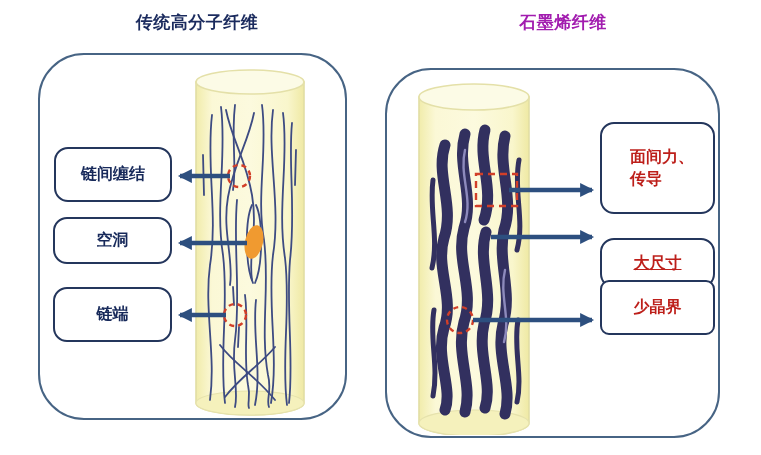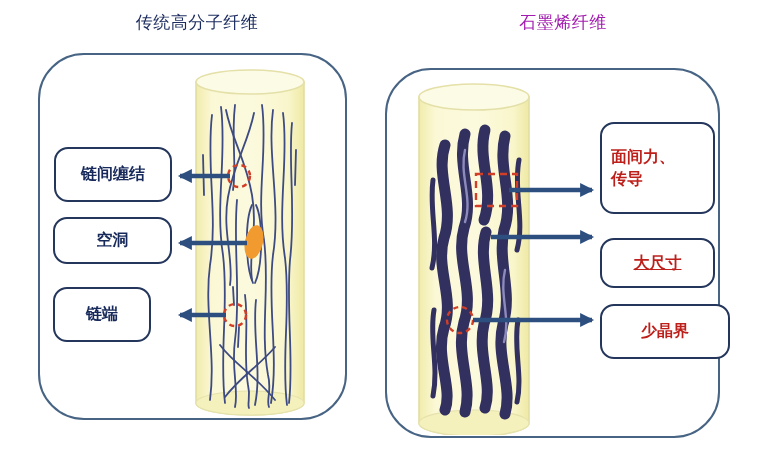--- a/index.html
+++ b/index.html
@@ -6,21 +6,21 @@
   body {
     width: 761px; height: 455px;
     background: #ffffff;
     font-family: "Liberation Sans", "DejaVu Sans", sans-serif;
     overflow: hidden;
   }
   .stage { position: relative; width: 761px; height: 455px; background: #fff; }
 
   .title {
     position: absolute; top: 11px; width: 320px;
-    text-align: center; font-weight: normal; font-size: 17px; line-height: 1.45;
+    text-align: center; font-weight: bold; font-size: 17px; line-height: 1.45;
     letter-spacing: 0.5px;
   }
   .title.left  { left: 37px;  color: #1b2b5e; }
   .title.right { left: 403px; color: #a21caf; }
 
   .panel {
     position: absolute;
     background: #ffffff;
     border: 2.5px solid #476484;
     border-radius: 46px;
@@ -37,27 +37,27 @@
     border-radius: 14px;
     display: flex; align-items: center; justify-content: center;
     font-weight: bold; font-size: 16px;
     z-index: 2;
   }
   .labelbox.navy { color: #17295a; }
   .labelbox.red  { color: #bd1f1a; }
 
   .lb-l1 { left: 14px; top: 92px;  width: 118px; height: 55px; }
   .lb-l2 { left: 13px; top: 162px; width: 119px; height: 47px; }
-  .lb-l3 { left: 13px; top: 232px; width: 98px; height: 55px; }
+  .lb-l3 { left: 13px; top: 232px; width: 119px; height: 55px; }
 
   .lb-r1 { left: 213px; top: 52px;  width: 115px; height: 92px;
-           justify-content: flex-start; padding-left: 9px; }
+           justify-content: flex-start; padding-left: 28px; }
   .lb-r1 .lines { line-height: 1.38; text-align: left; }
   .lb-r2 { left: 213px; top: 168px; width: 115px; height: 50px; text-decoration: underline; }
-  .lb-r3 { left: 213px; top: 234px; width: 130px; height: 55px; }
+  .lb-r3 { left: 213px; top: 210px; width: 115px; height: 55px; border-radius: 9px; }
 </style>
 </head>
 <body>
 
 <div class="stage">
 
   <div class="title left">
     <div>传统高分子纤维</div>
   </div>
   <div class="title right">

